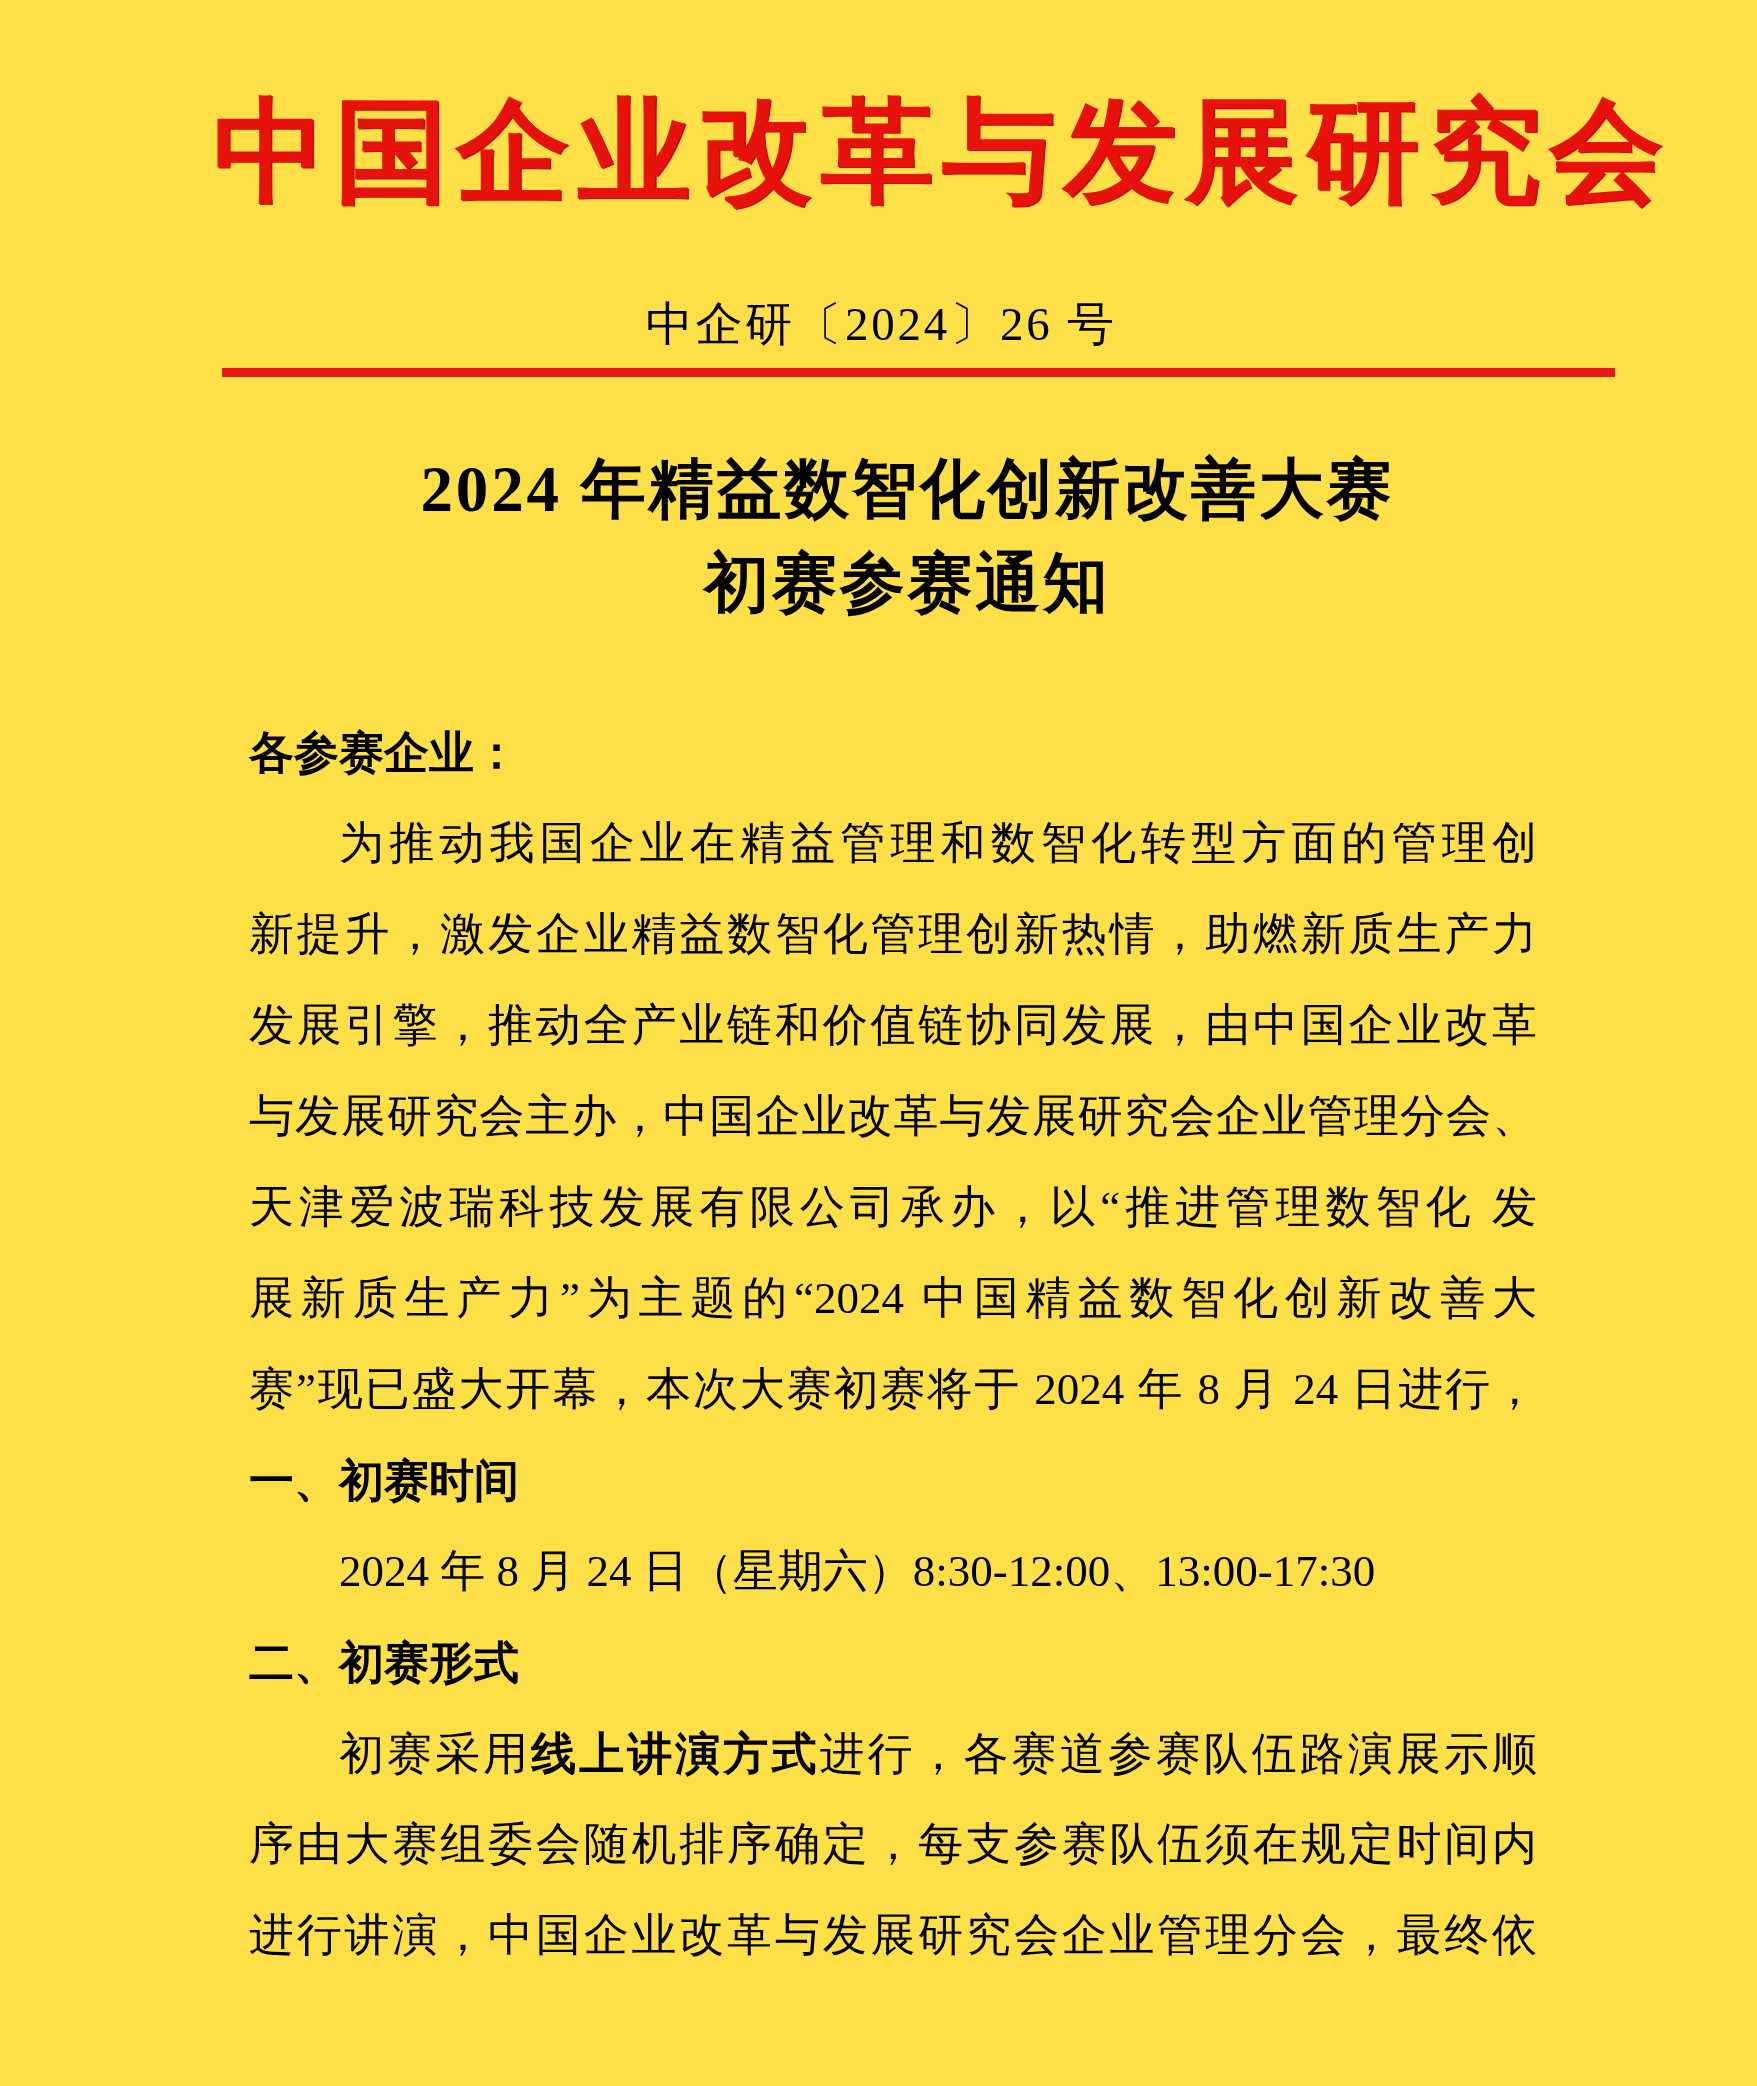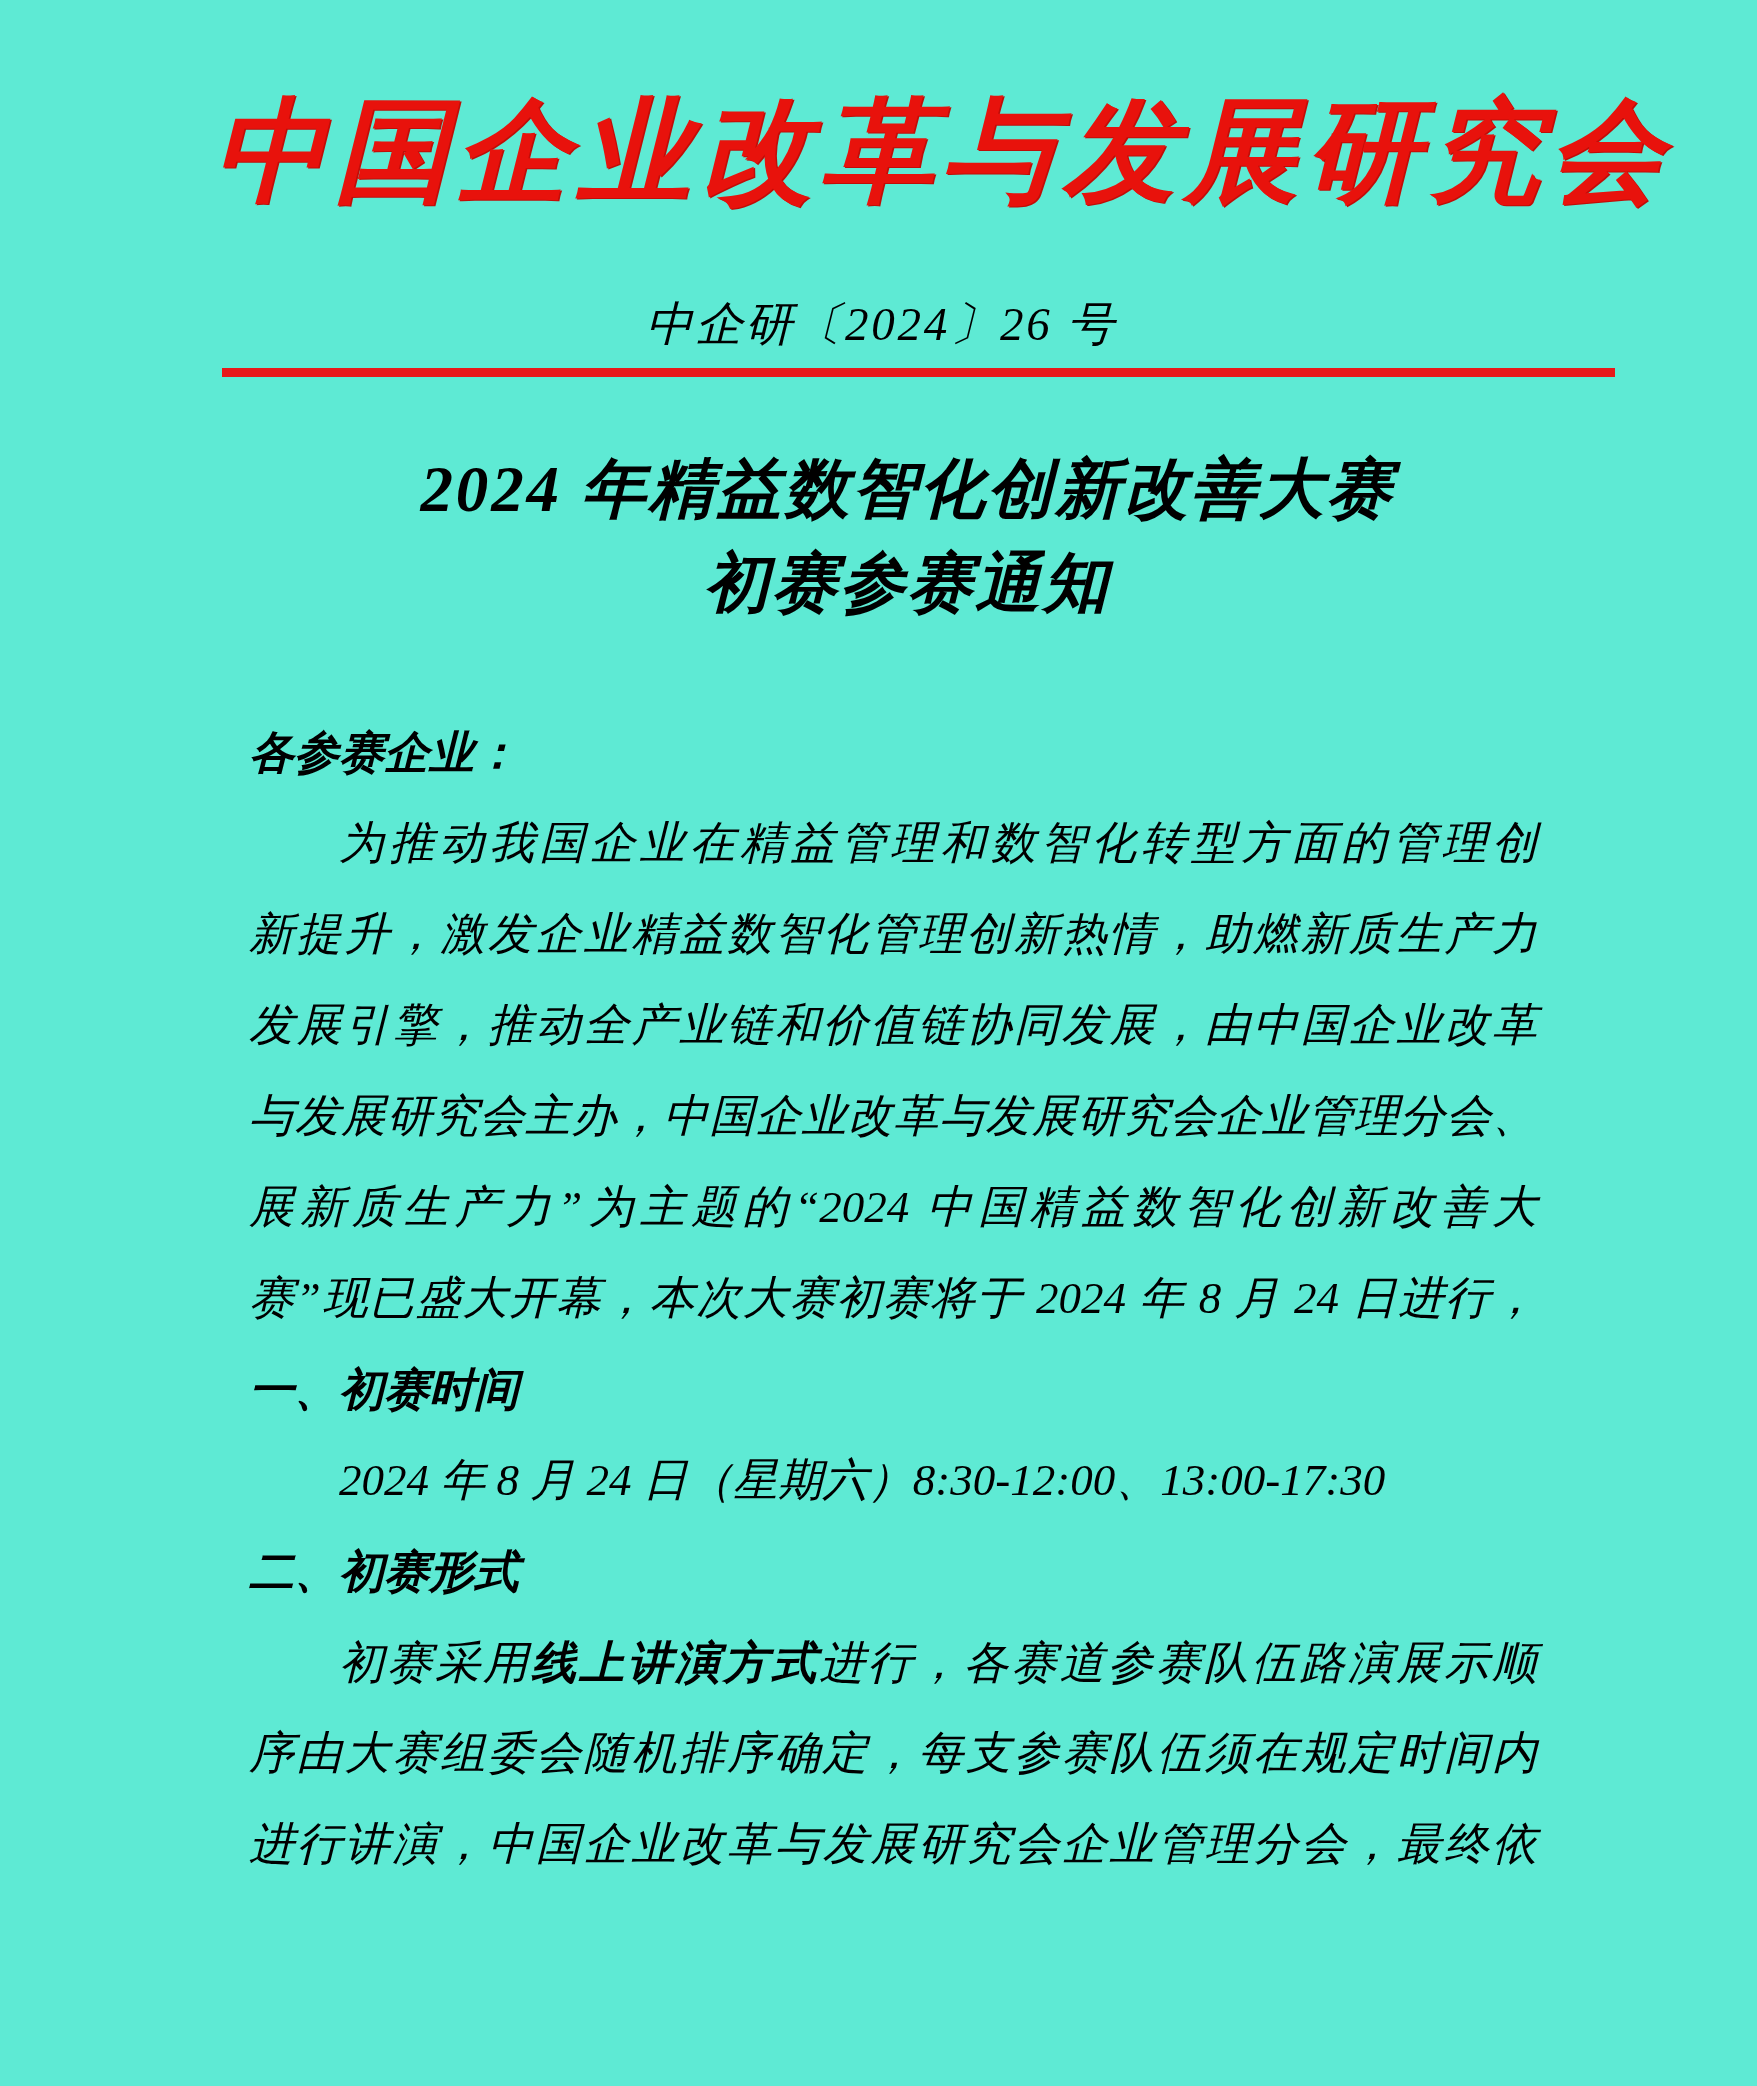--- a/index.html
+++ b/index.html
@@ -4,25 +4,24 @@
 <style>
   html, body {
     margin: 0;
     padding: 0;
     background: #ffffff;
   }
   .page {
     position: relative;
     width: 1757px;
     height: 2087px;
-    background: #5eead4;
+    background: #fde047;
     overflow: hidden;
     font-family: "Liberation Serif", "DejaVu Serif", serif;
     color: #000000;
-    font-style: italic;
   }
   
   .org {
     position: absolute;
     top: 84px;
     left: 213px;
     width: 1389px;
     text-align: center;
     font-size: 113px;
     line-height: 135px;
@@ -116,20 +115,21 @@
   </div>
 
   <div class="body-block">
 
     <div class="line hd">各参赛企业：</div>
 
     <div class="line j ind">为推动我国企业在精益管理和数智化转型方面的管理创</div>
     <div class="line j">新提升，激发企业精益数智化管理创新热情，助燃新质生产力</div>
     <div class="line j">发展引擎，推动全产业链和价值链协同发展，由中国企业改革</div>
     <div class="line j">与发展研究会主办，中国企业改革与发展研究会企业管理分会、</div>
+    <div class="line j">天津爱波瑞科技发展有限公司承办，以“推进管理数智化 发</div>
     <div class="line j">展新质生产力”为主题的“2024 中国精益数智化创新改善大</div>
     <div class="line j">赛”现已盛大开幕，本次大赛初赛将于 2024 年 8 月 24 日进行，</div>
 
     <div class="line hd">一、初赛时间</div>
 
     <div class="line ind">2024 年 8 月 24 日（星期六）8:30-12:00、13:00-17:30</div>
 
     <div class="line hd">二、初赛形式</div>
 
     <div class="line j ind"><span>初赛采用</span><span class="bold-run">线上讲演方式</span><span>进行，各赛道参赛队伍路演展示顺</span></div>

